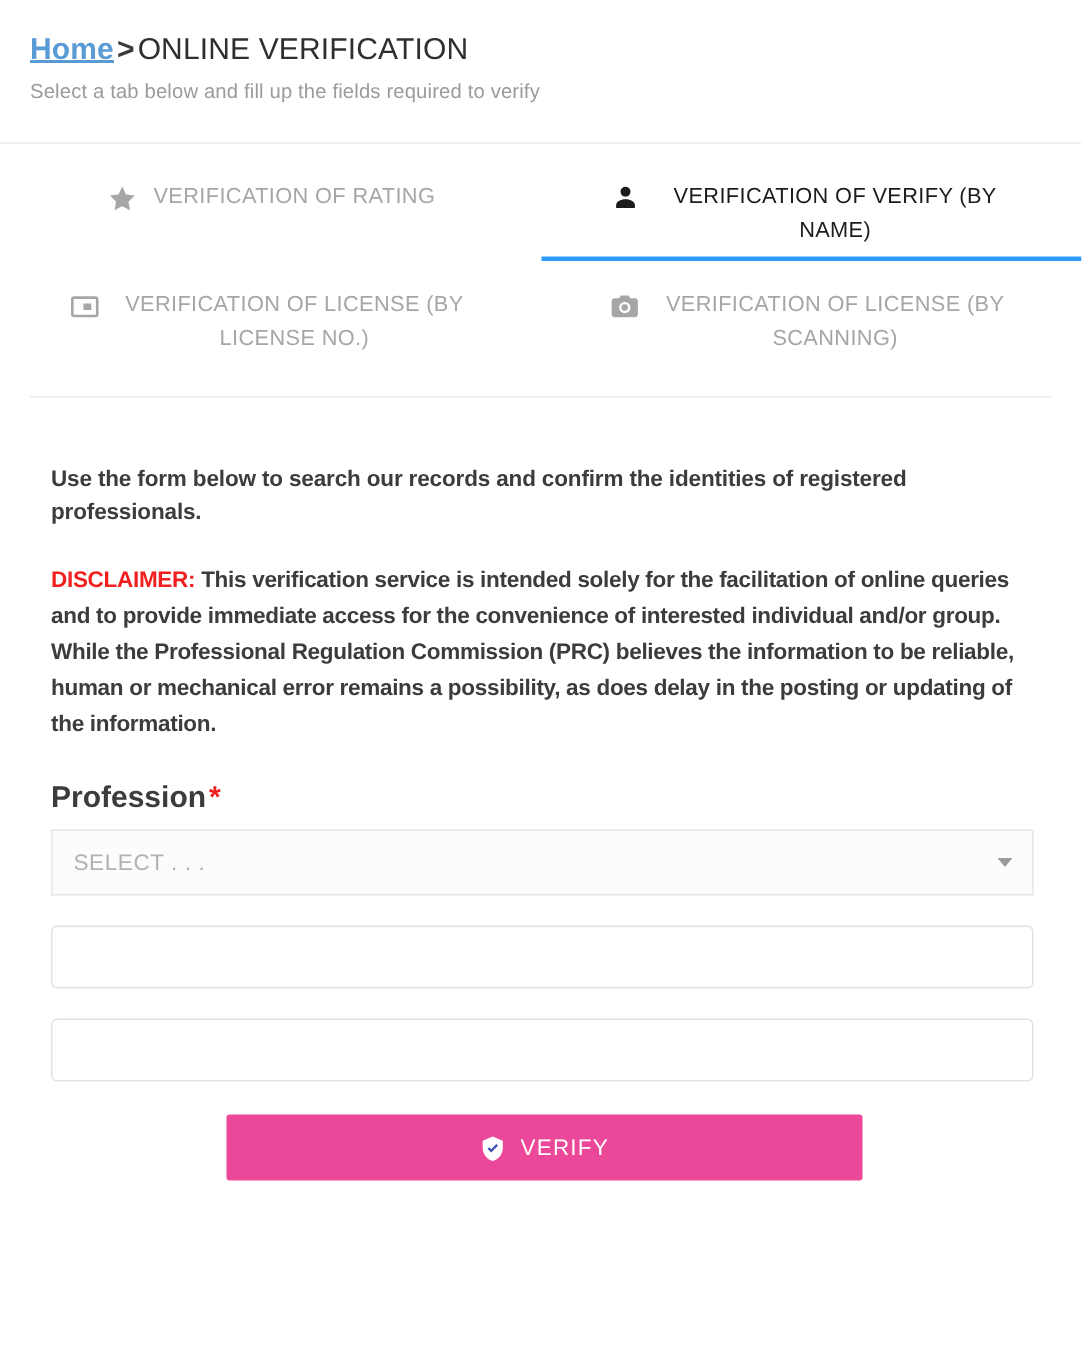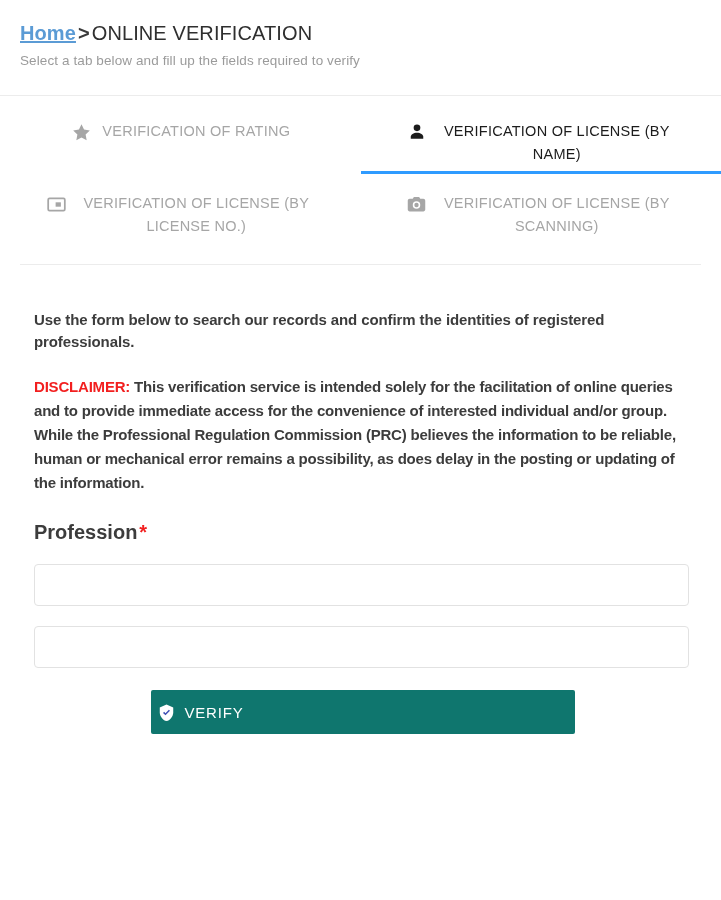--- a/index.html
+++ b/index.html
@@ -189,30 +189,30 @@
   }
 
   .btn-row {
     display: flex;
     justify-content: center;
     margin-top: 22px;
   }
   .verify-btn {
     width: 424px;
     height: 44px;
-    background: #0f766e;
+    background: #ec4899;
     border: none;
     border-radius: 2px;
     color: #ffffff;
     font-family: "Liberation Sans", sans-serif;
     font-size: 15px;
     letter-spacing: .8px;
     display: flex;
     align-items: center;
-    justify-content: flex-start;
+    justify-content: center;
     gap: 9px;
     cursor: pointer;
   }
   .verify-btn svg { display: block; }
 </style>
 </head>
 <body>
 
 <div class="header">
   <div class="breadcrumb">
@@ -236,21 +236,21 @@
     </div>
 
     <div class="tab active">
       <div class="tab-inner">
         <span class="tab-icon">
           <svg width="20" height="20" viewBox="0 0 24 24" fill="#1c1c1c" aria-hidden="true">
             <circle cx="12" cy="7" r="4"></circle>
             <path d="M12 13c-4.2 0-7.5 2.1-7.5 4.7V20h15v-2.3C19.5 15.1 16.2 13 12 13z"></path>
           </svg>
         </span>
-        <span class="tab-label">VERIFICATION OF LICENSE (BY NAME)</span>
+        <span class="tab-label">VERIFICATION OF VERIFY (BY NAME)</span>
       </div>
       <span class="tab-underline"></span>
     </div>
   </div>
 
   <div class="tab-row tab-row-2">
     <div class="tab">
       <div class="tab-inner">
         <span class="tab-icon">
           <svg width="21" height="21" viewBox="0 0 24 24" aria-hidden="true">
@@ -281,20 +281,24 @@
 
 <div class="content">
 
   <p class="intro">Use the form below to search our records and confirm the identities of registered professionals.</p>
 
   <p class="disclaimer"><span class="disclaimer-label">DISCLAIMER:</span>
     <span>This verification service is intended solely for the facilitation of online queries and to provide immediate access for the convenience of interested individual and/or group. While the Professional Regulation Commission (PRC) believes the information to be reliable, human or mechanical error remains a possibility, as does delay in the posting or updating of the information.</span></p>
 
   <div class="field">
     <label class="field-label"><span>Profession</span><span class="req">*</span></label>
+    <div class="select-box">
+      <span class="select-value">SELECT . . .</span>
+      <span class="select-arrow"></span>
+    </div>
   </div>
 
   <div class="field">
     <input class="text-input" type="text" placeholder="" value="" style="">
   </div>
 
   <div class="field">
     <input class="text-input" type="text" placeholder="" style="">
   </div>
 

